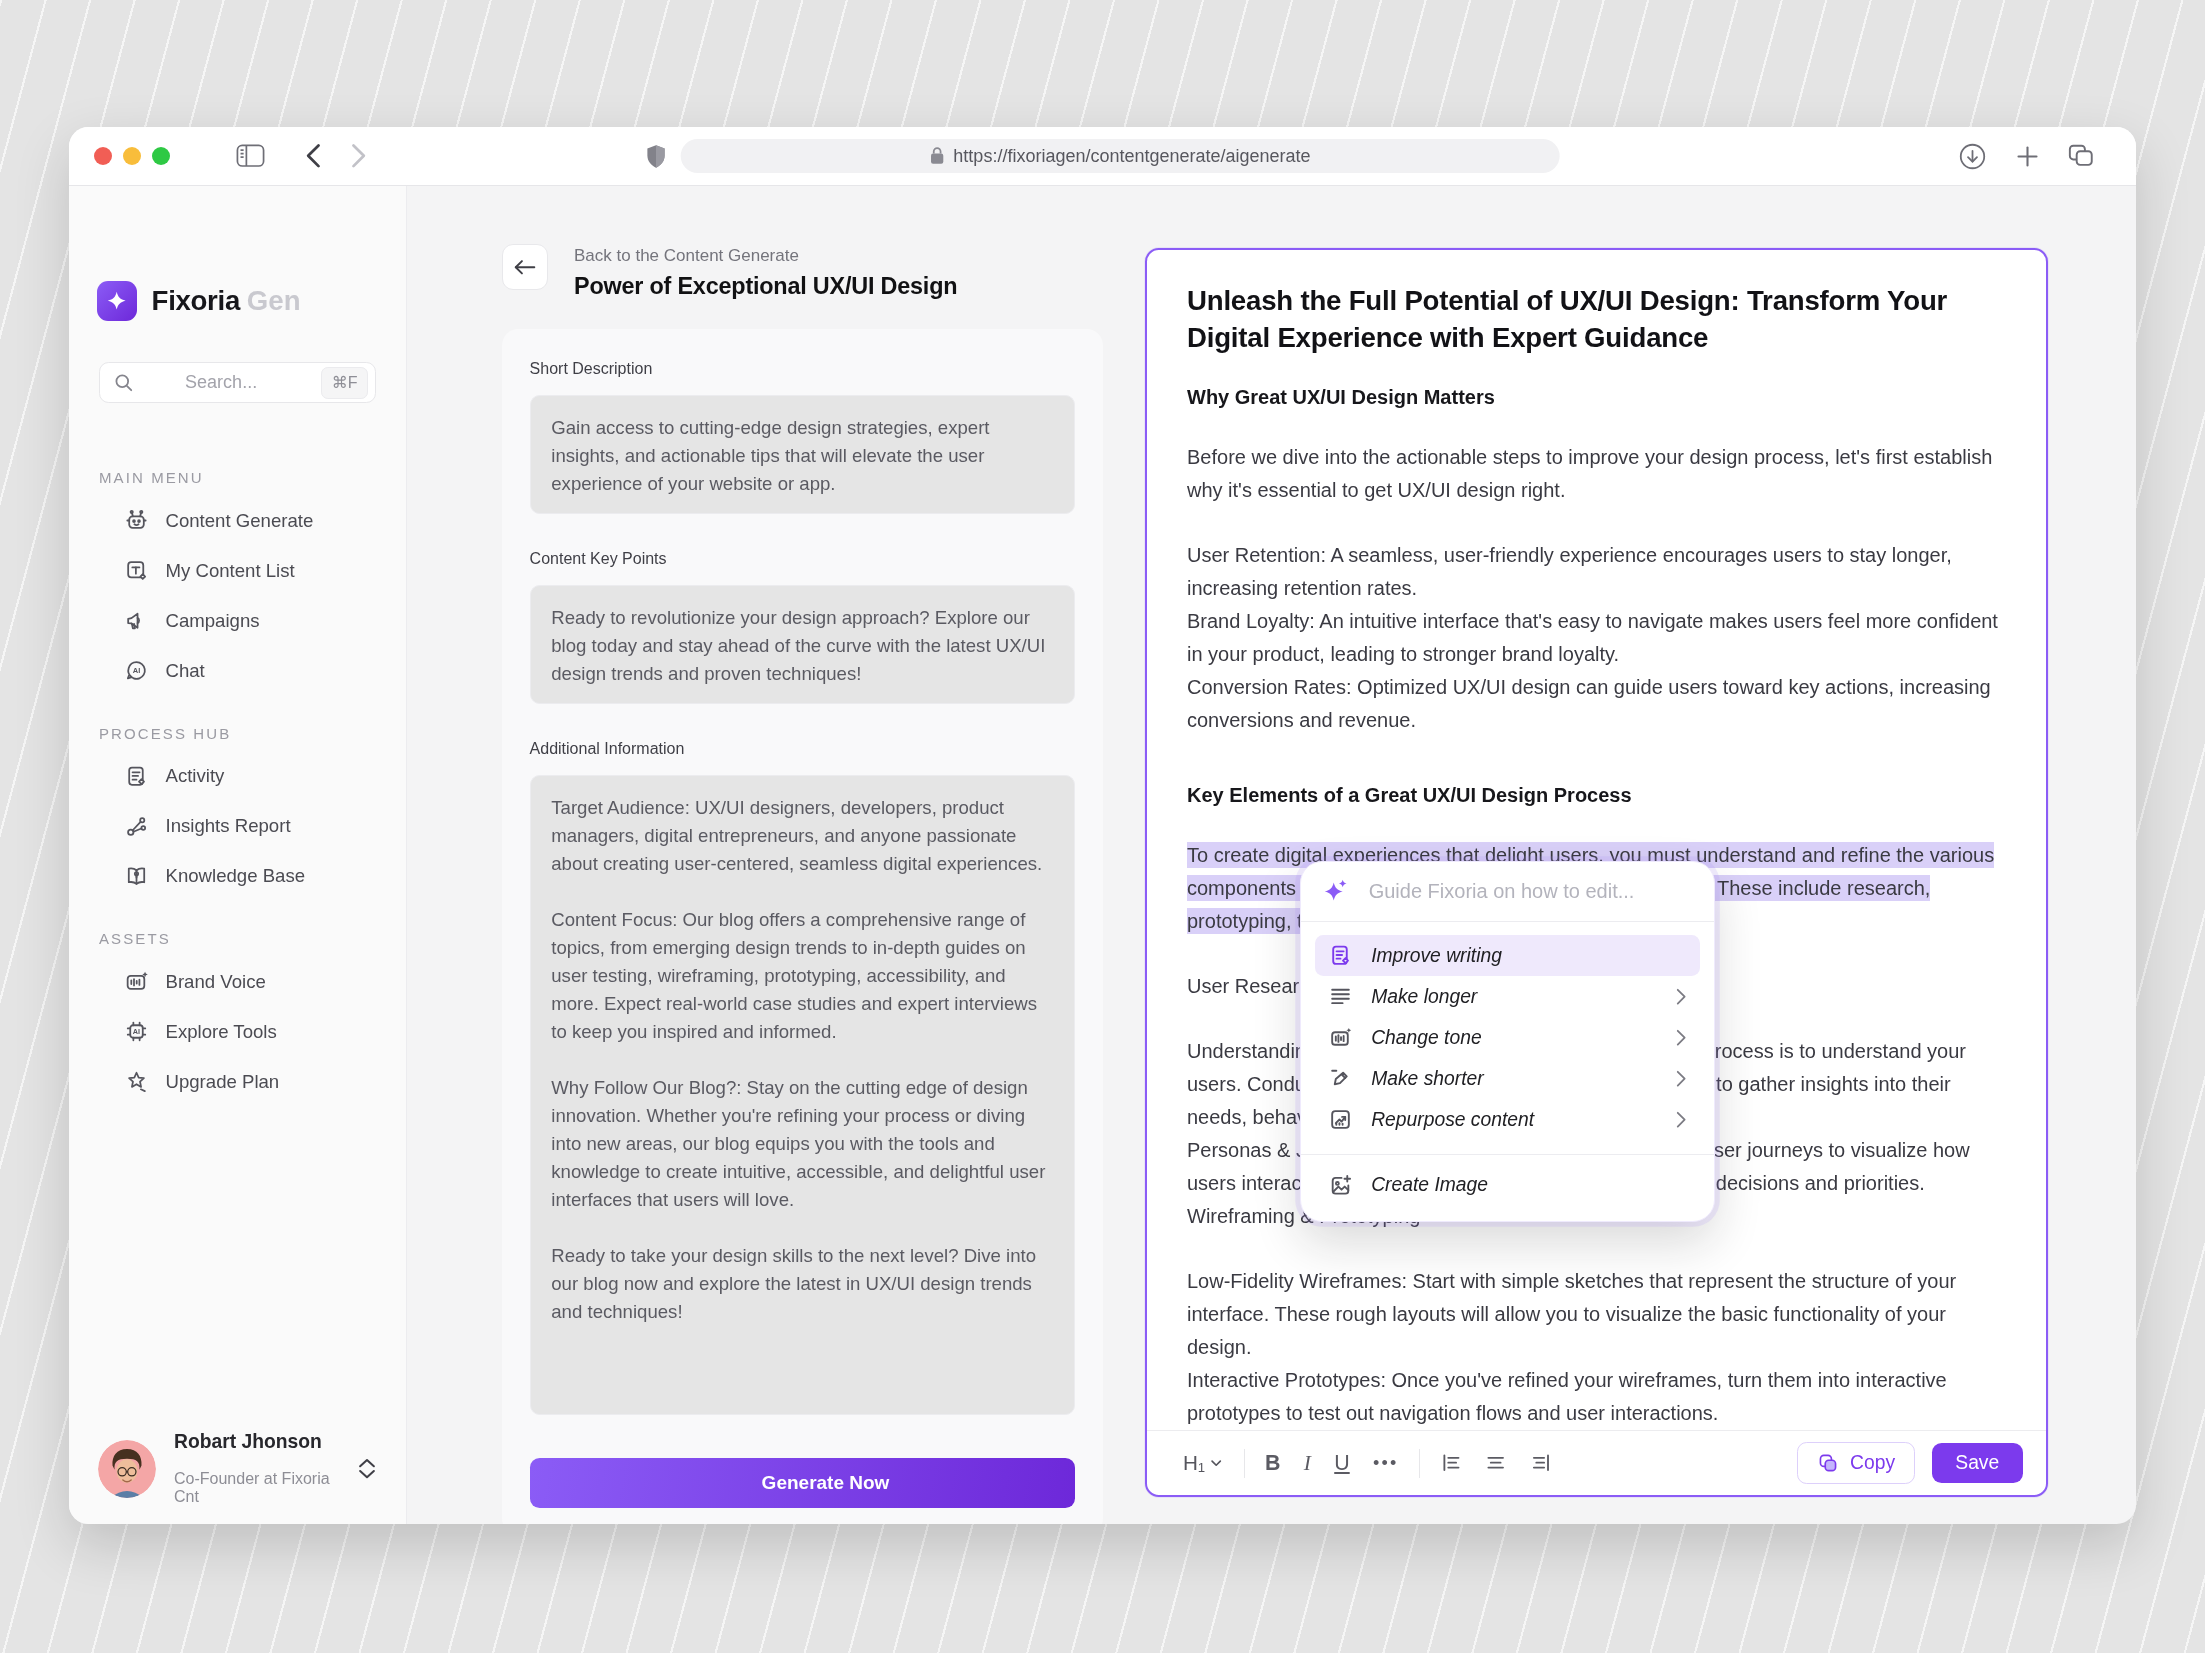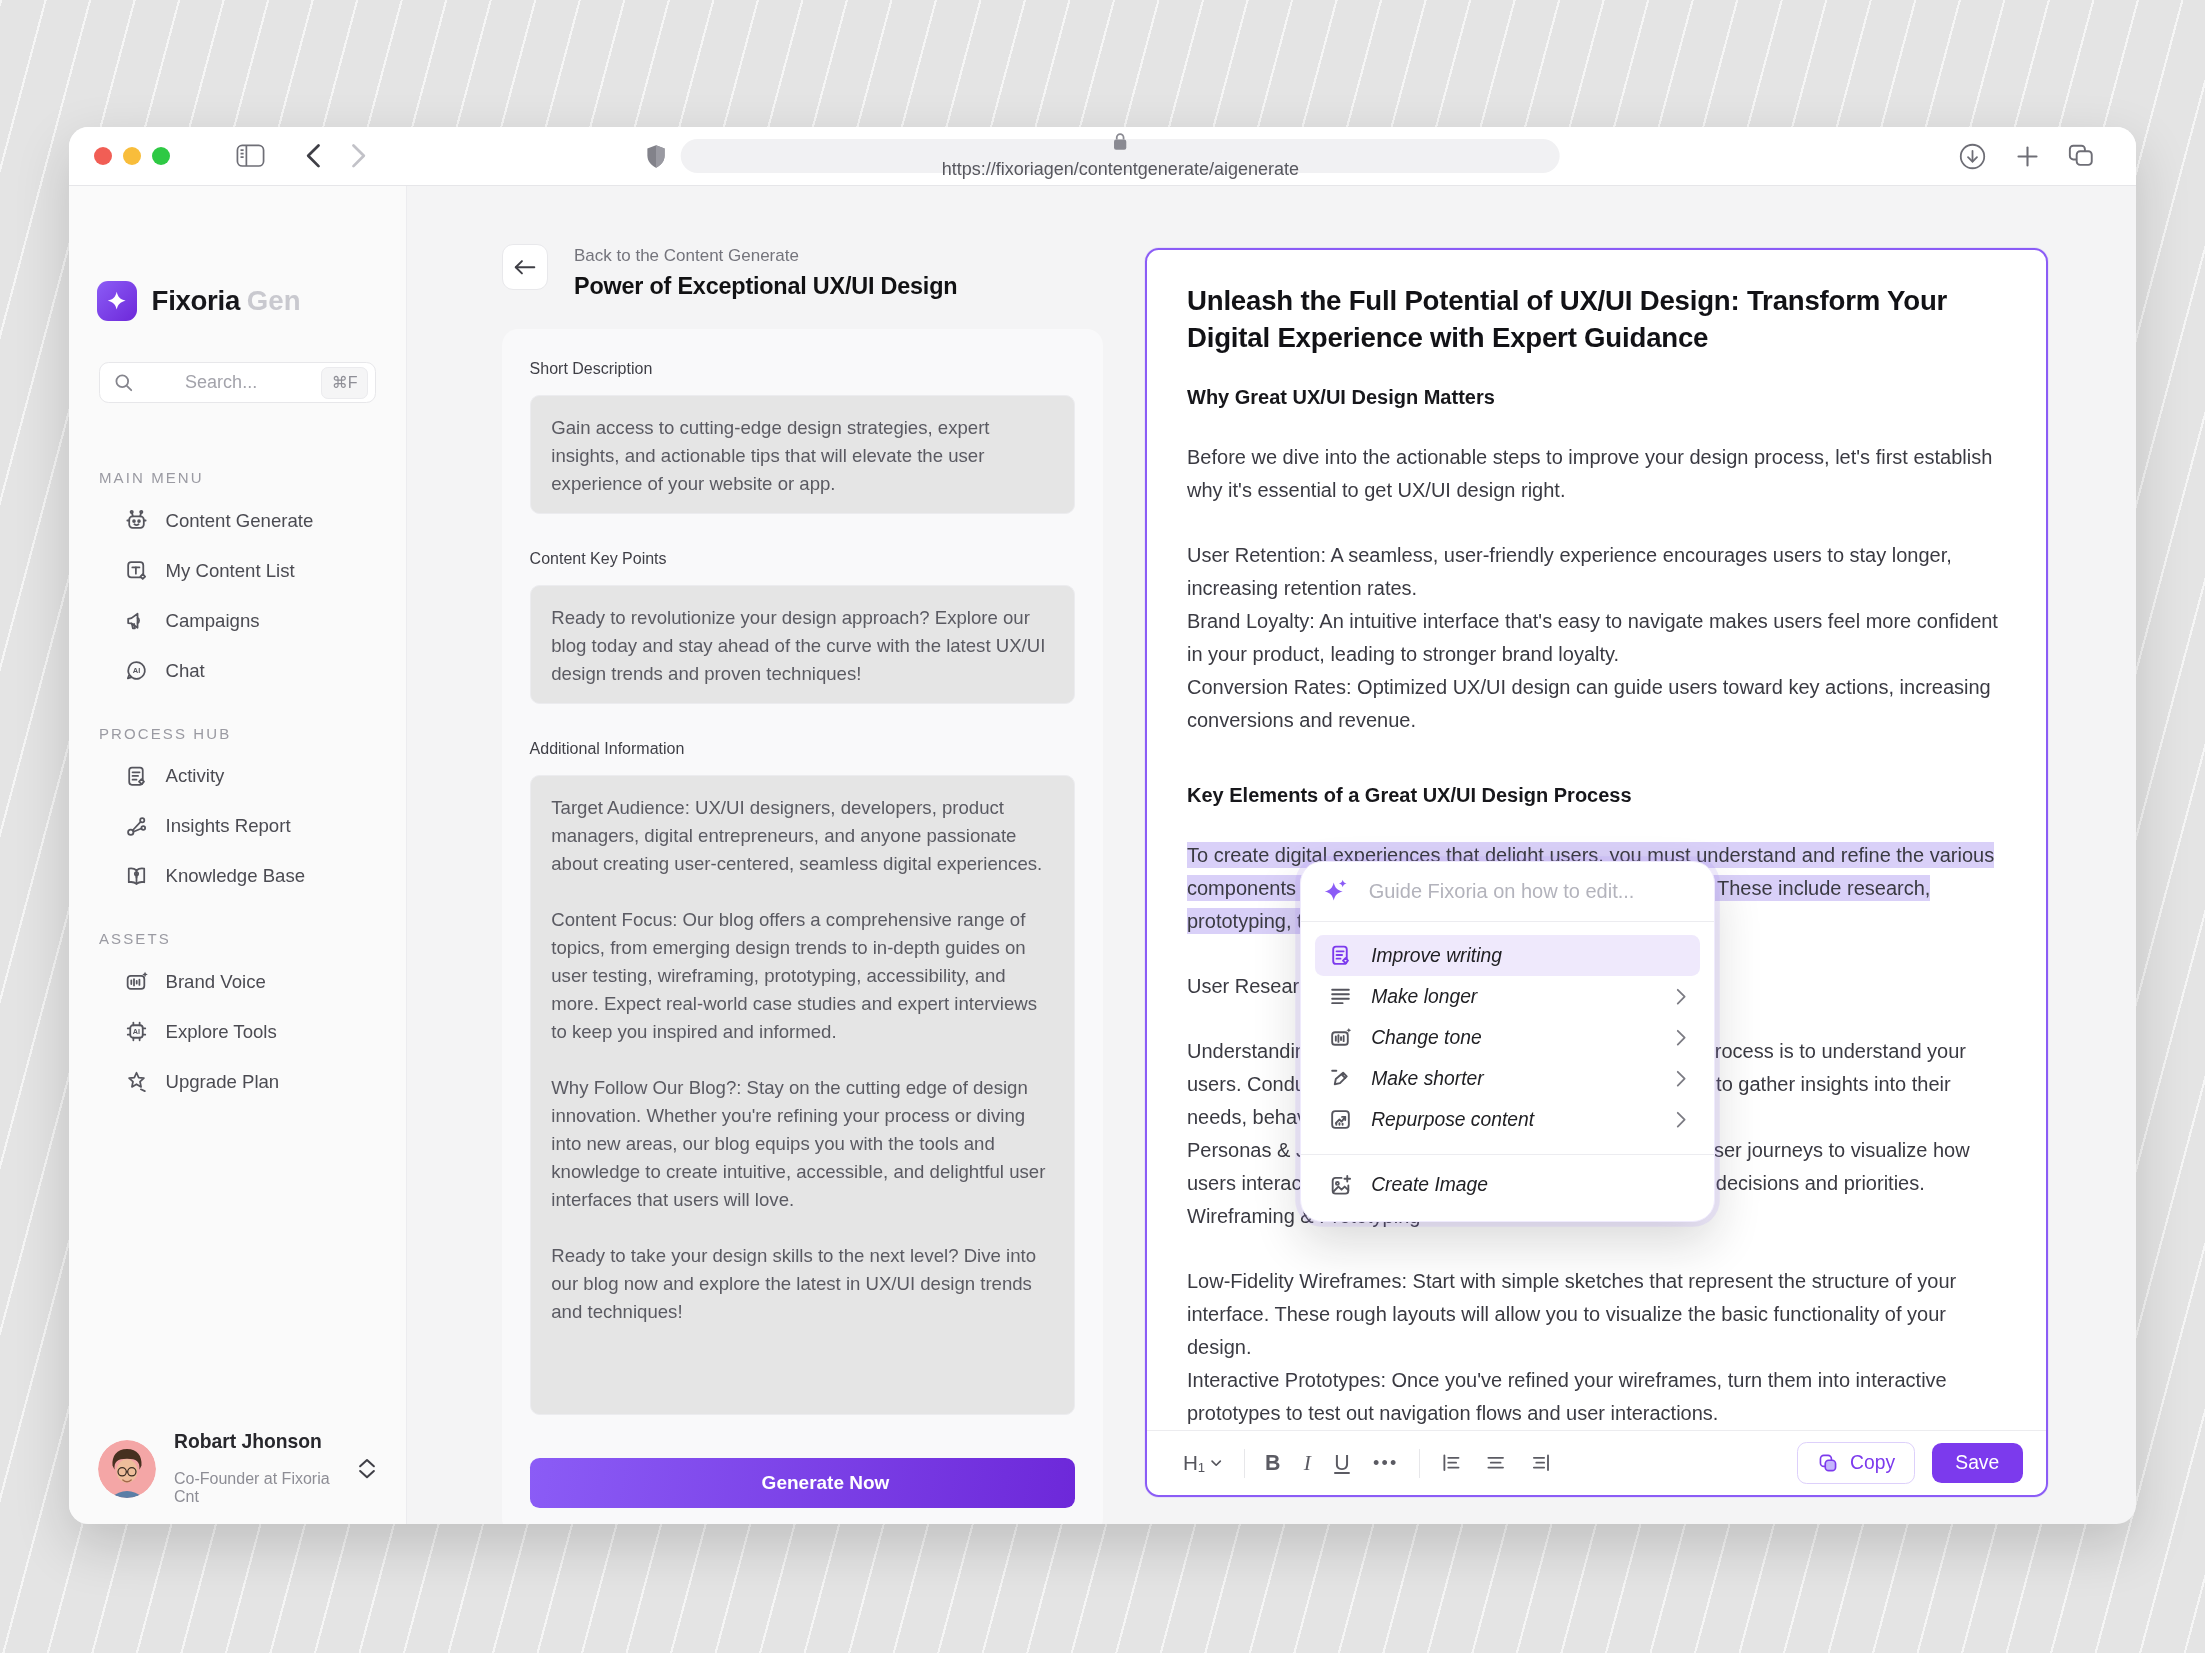--- a/index.html
+++ b/index.html
@@ -20,21 +20,21 @@
   .light.red{background:#f15e55;}
   .light.yellow{background:#f8bd3b;}
   .light.green{background:#2ec944;}
   .chrome .icnbtn{display:flex;align-items:center;justify-content:center;color:#6e6e76;}
   .tgl{margin-left:66px;}
   .nav{margin-left:39px;color:#3f3f46;}
   .nav.fwd{margin-left:27.6px;color:#c2c2c8;}
   .urlwrap{position:absolute;left:50%;transform:translateX(-50%);display:flex;align-items:center;gap:15px;}
   .shield{color:#7d7d85;}
   .urlbar{width:879px;height:34px;background:#f1f1f3;border-radius:17px;display:flex;
-    align-items:center;justify-content:center;gap:8.3px;color:#57575e;font-size:18px;flex-direction:column;}
+    align-items:center;justify-content:center;gap:8.3px;color:#57575e;font-size:18px;}
   .lock{color:#8a8a92;}
   .chromeRight{position:absolute;right:41px;display:flex;align-items:center;gap:27.6px;color:#6e6e76;}
   
   .sidebar{position:absolute;left:0;top:59px;bottom:0;width:338px;background:#fafafa;
     border-right:0.7px solid #ececef;box-sizing:border-box;padding:0;}
   .brand{position:absolute;left:27.6px;top:95px;display:flex;align-items:center;gap:15px;}
   .brandmark{width:40px;height:40px;border-radius:11px;background:linear-gradient(135deg,#8b5cf6,#6d28d9);
     display:flex;align-items:center;justify-content:center;}
   .brandname{font-size:27.6px;font-weight:700;color:#17171b;letter-spacing:-0.3px;}
   .brandsuffix{font-size:27.6px;font-weight:700;color:#c9c9cf;margin-left:6.9px;}

